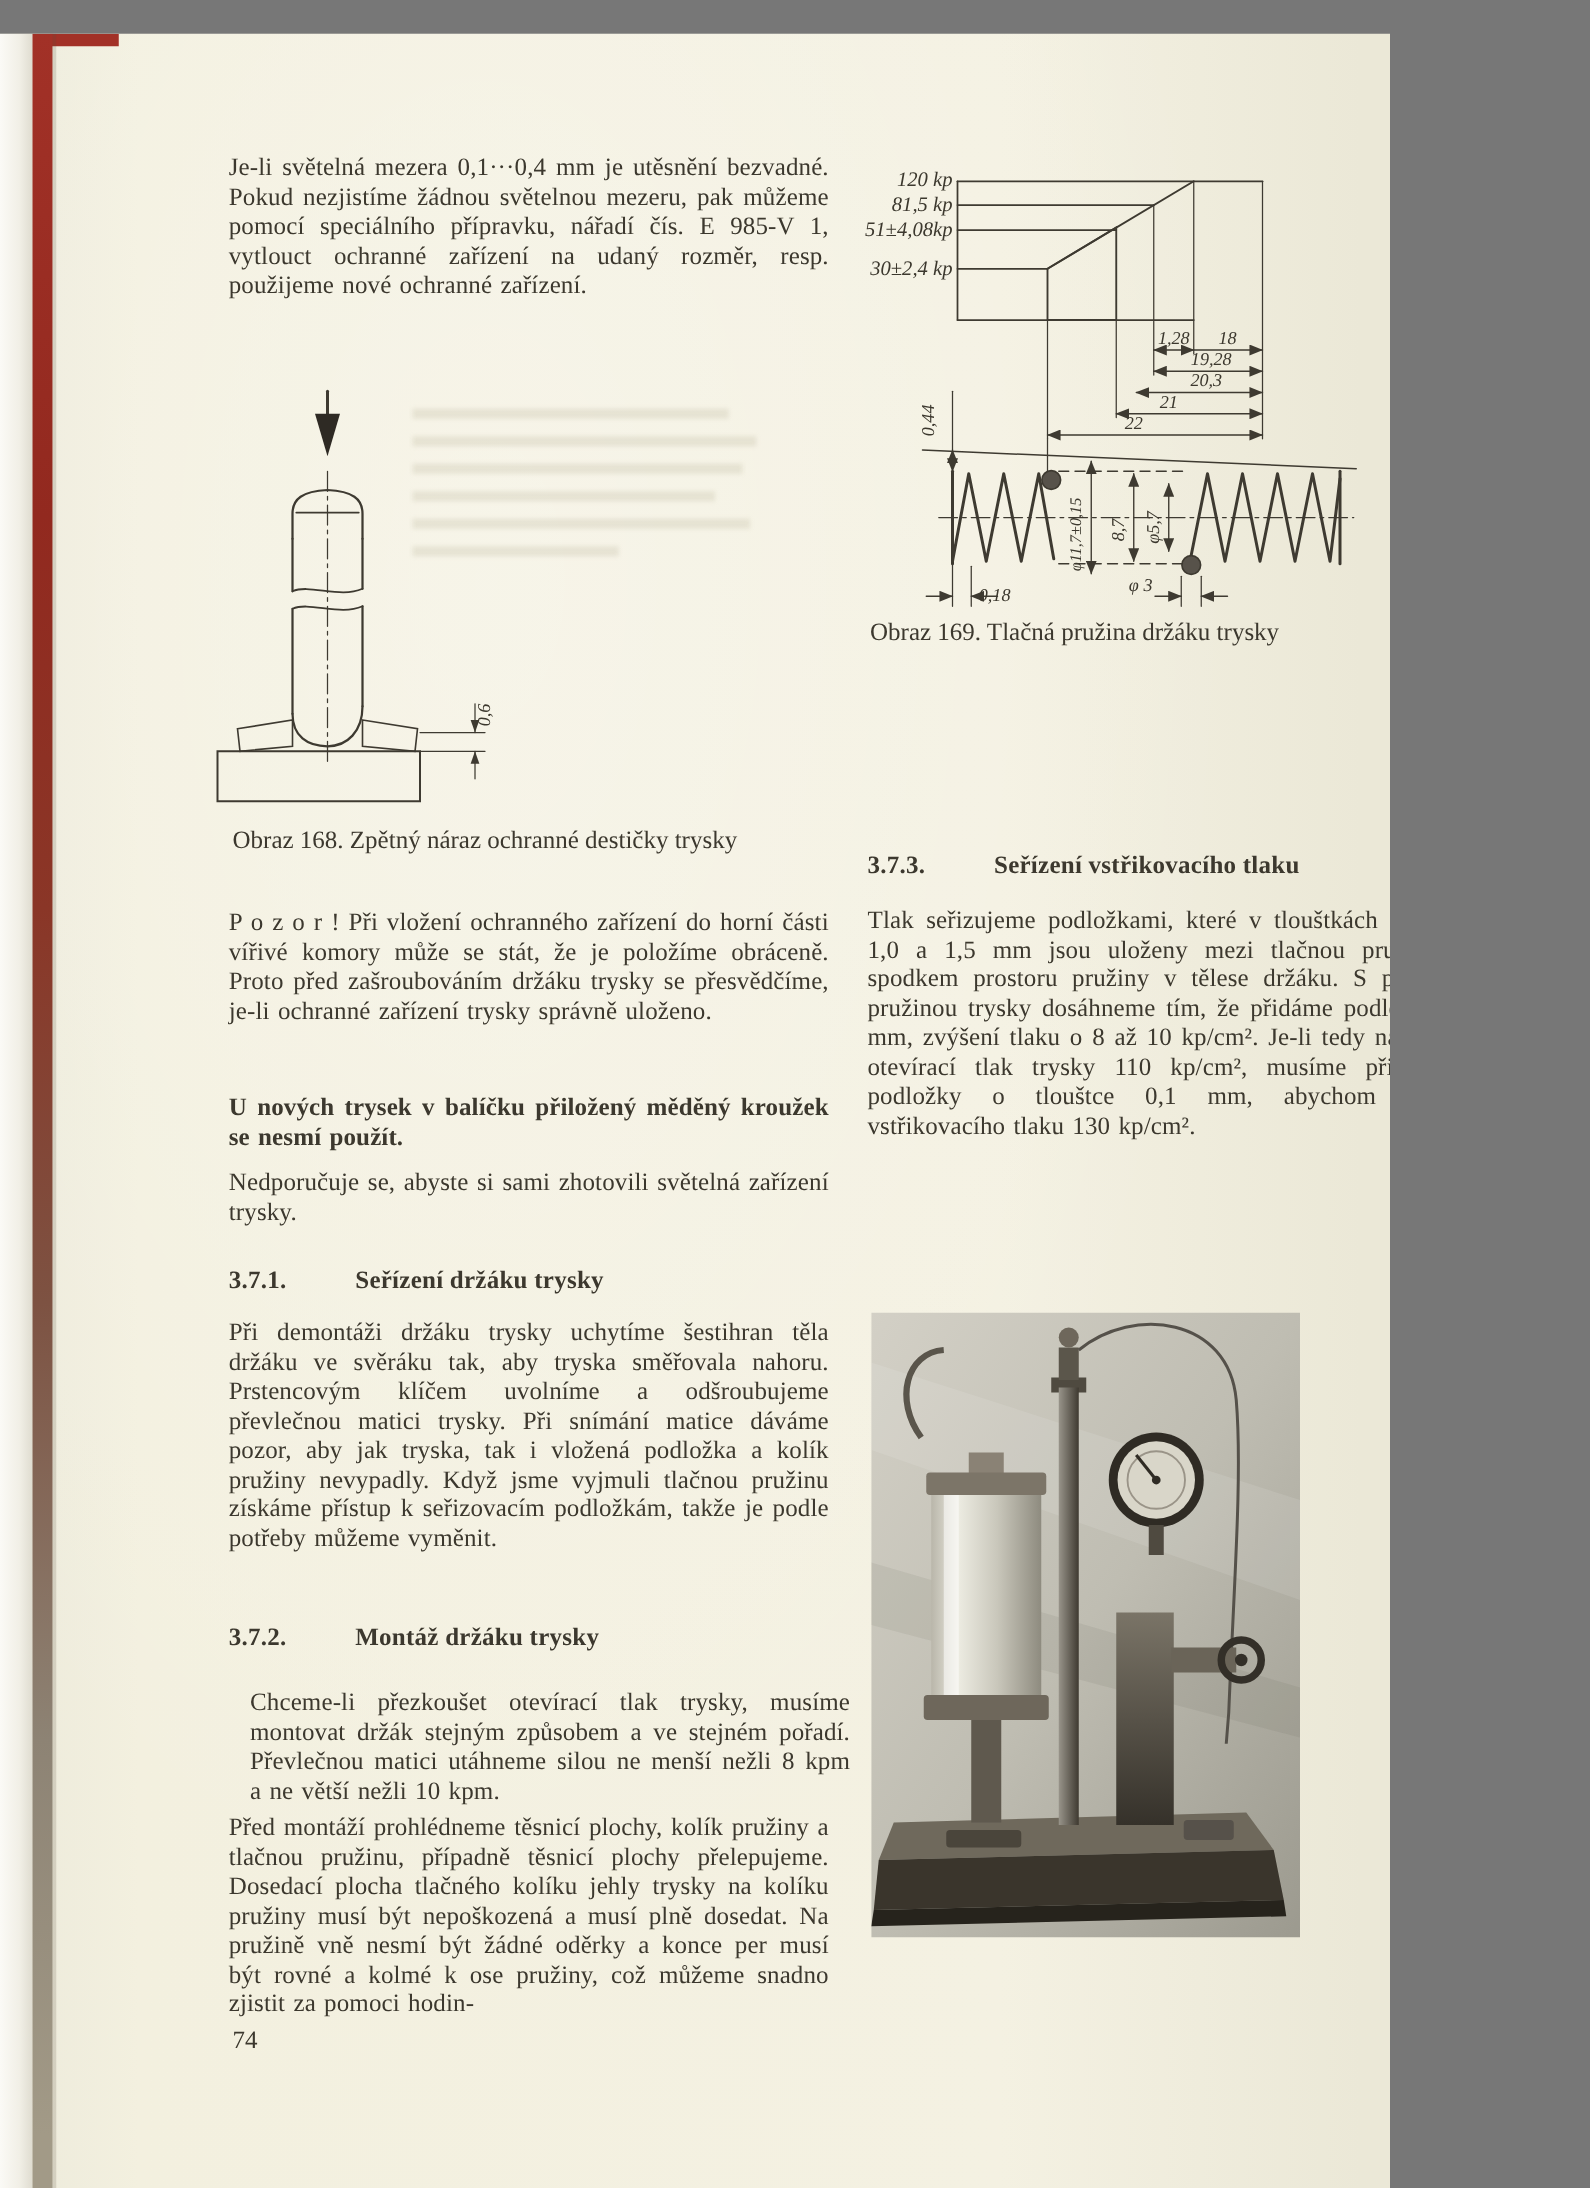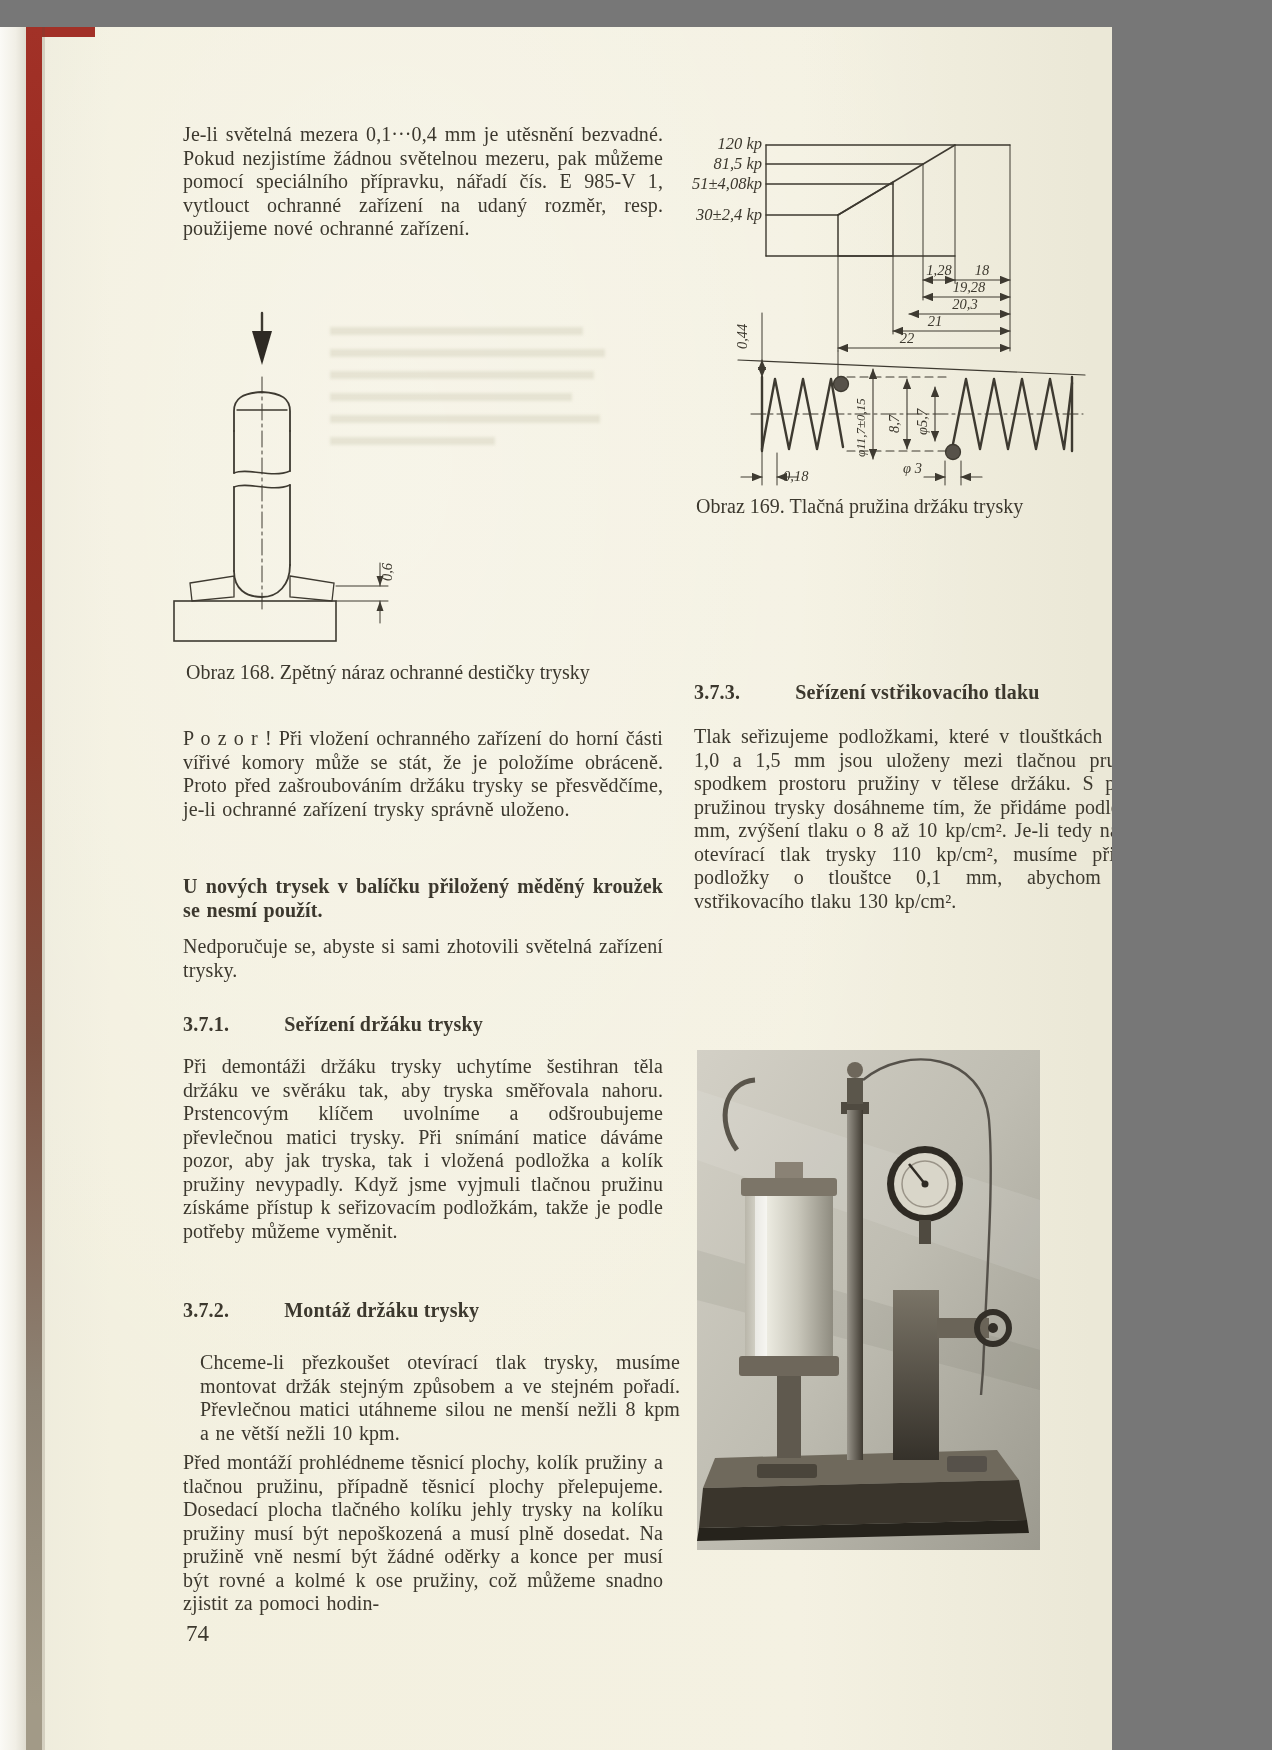--- a/index.html
+++ b/index.html
@@ -14,21 +14,21 @@
   }
   .txt{
     position:absolute;font-size:20px;line-height:23.5px;
     text-align:justify;text-justify:inter-word;word-spacing:1.5px;
     letter-spacing:.1px;
   }
   .b{font-weight:bold;}
   .sec{position:absolute;font-weight:bold;font-size:20px;white-space:nowrap;letter-spacing:.2px;}
   .sec .num{display:inline-block;width:96px;}
   .cap{position:absolute;font-size:20px;line-height:23px;}
-  .pagenum{position:absolute;font-size:23px;}
+  .pagenum{position:absolute;font-size:20px;}
   svg{position:absolute;}
   svg text{font-family:"Liberation Serif","DejaVu Serif",serif;fill:#3c382e;}
   .dimtxt{font-style:italic;font-size:14.5px;}
   .forcetxt{font-style:italic;font-size:16.5px;}
   
   .edge-left-white{position:absolute;left:0;top:0;width:26px;height:1750px;
     background:linear-gradient(90deg,#fbfaf6 0%,#f1efe6 60%,#dfdcd0 100%);}
   .edge-red{position:absolute;left:26px;top:0;width:16px;height:1750px;
     background:linear-gradient(#a23127 0%,#92291f 22%,#8a3627 40%,#7d5242 58%,#8d8374 78%,#a29a87 96%);}
   .edge-red-top{position:absolute;left:40px;top:0;width:55px;height:10px;background:#a23127;}

